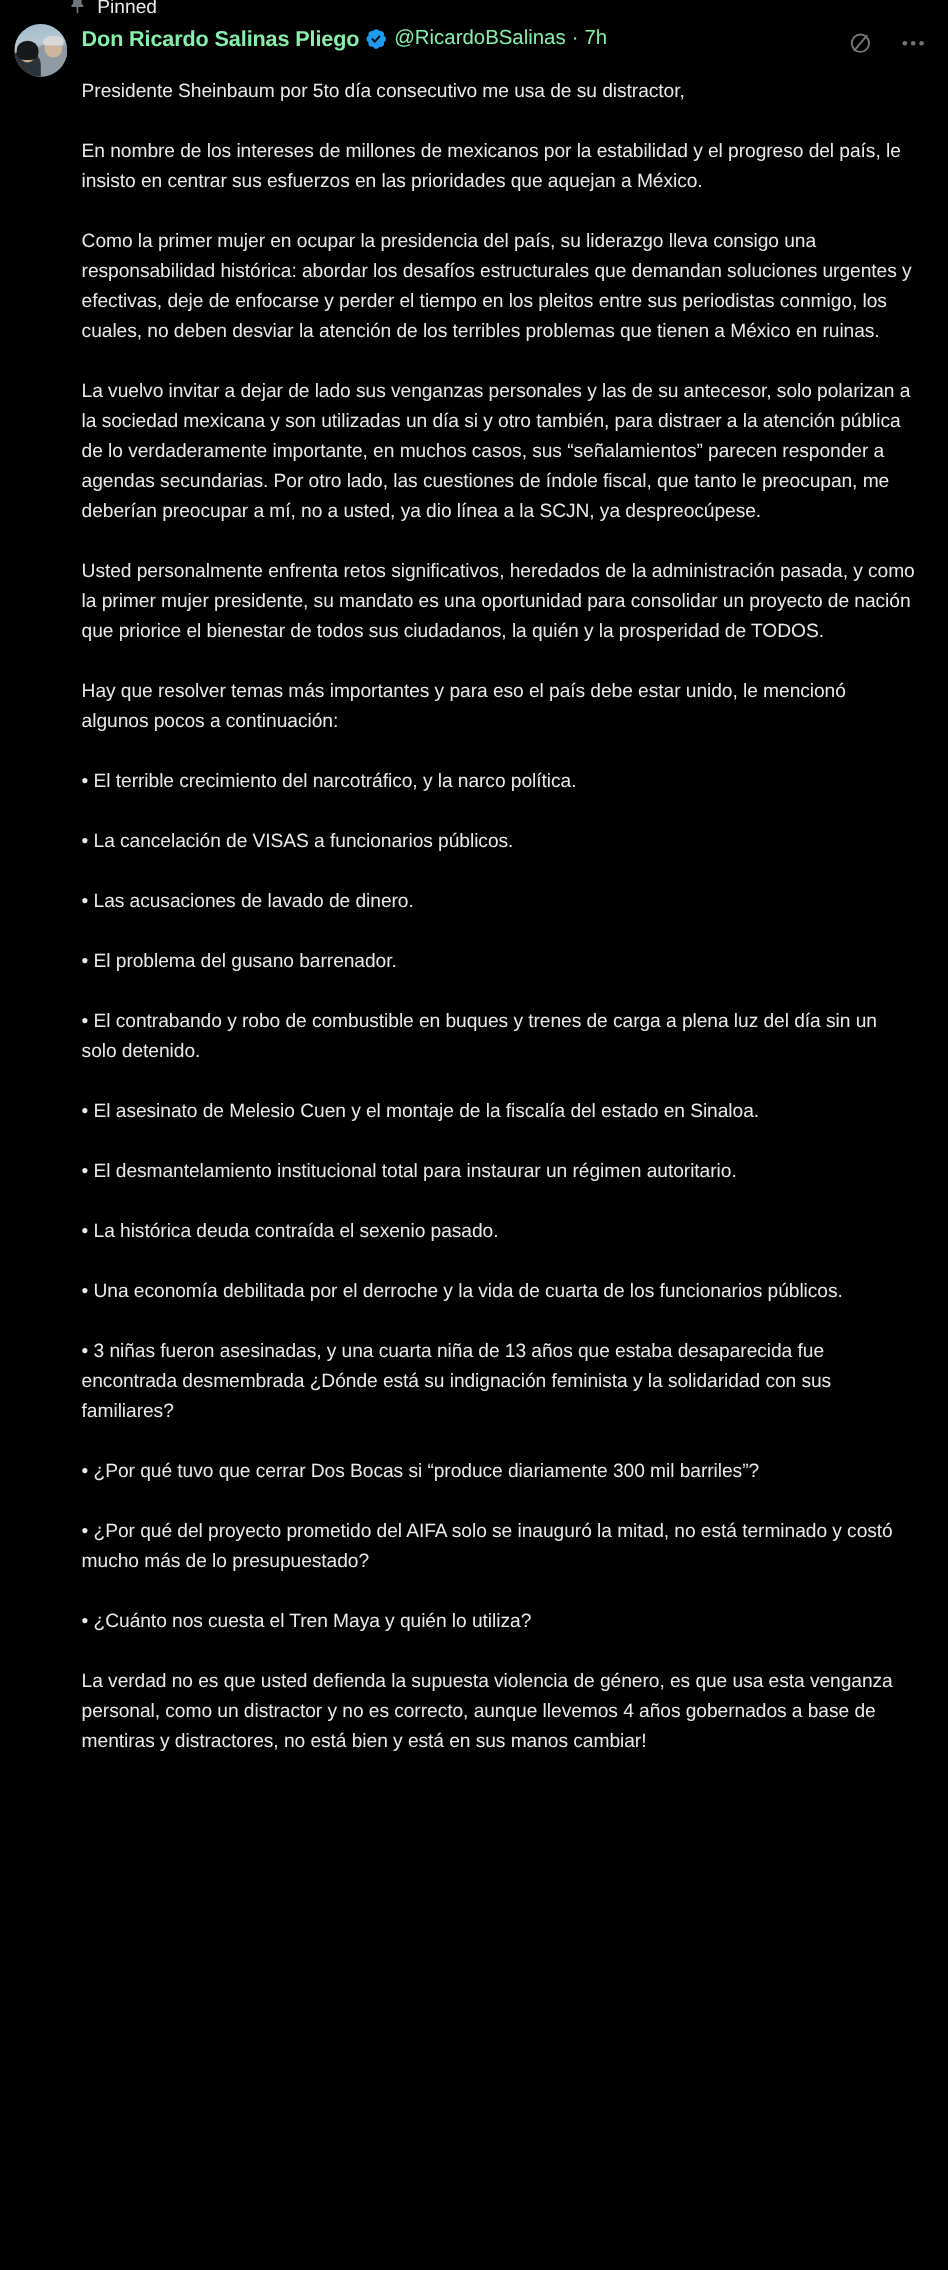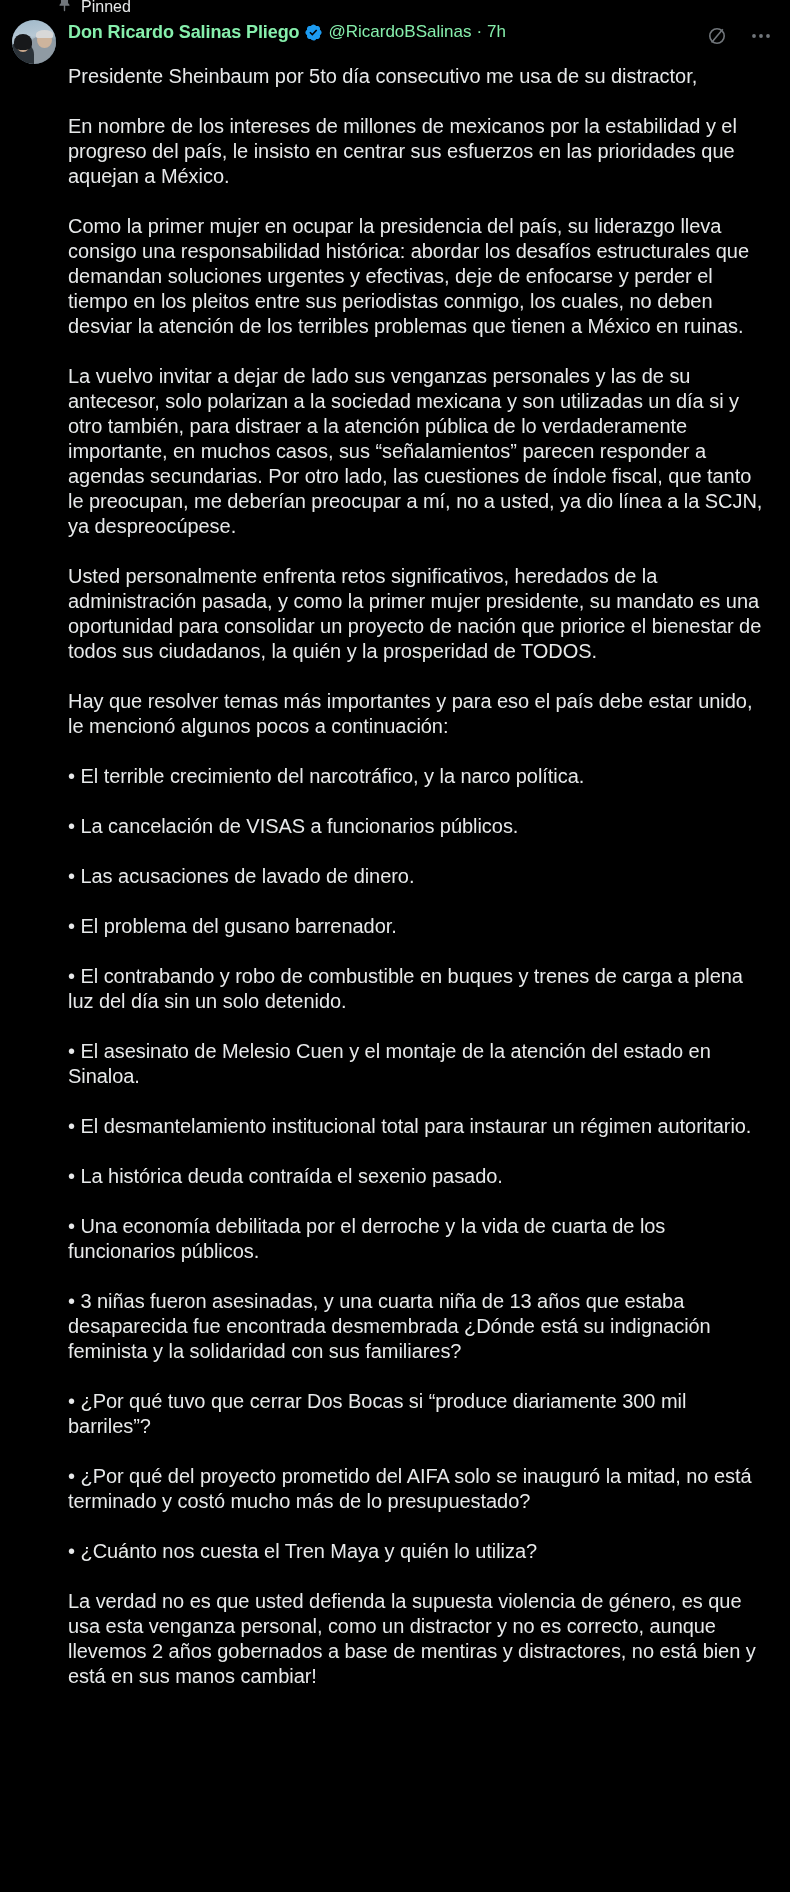--- a/index.html
+++ b/index.html
@@ -175,21 +175,21 @@
     height: 24px;
     color: #71767b;
     display: block;
     cursor: pointer;
   }
 
   
   .tweet-text {
     margin-left: 68px;
     margin-right: 24px;
-    font-size: 20px;
+    font-size: 16px;
     line-height: 25px;
     color: #e7e9ea;
     letter-spacing: -0.05px;
     word-wrap: break-word;
   }
 
   .tweet-text p {
     margin: 0 0 25px 0;
   }
   .tweet-text p:last-child { margin-bottom: 0; }
@@ -263,24 +263,24 @@
     <p>En nombre de los intereses de millones de mexicanos por la estabilidad y el progreso del país, le insisto en centrar sus esfuerzos en las prioridades que aquejan a México.</p>
     <p>Como la primer mujer en ocupar la presidencia del país, su liderazgo lleva consigo una responsabilidad histórica: abordar los desafíos estructurales que demandan soluciones urgentes y efectivas, deje de enfocarse y perder el tiempo en los pleitos entre sus periodistas conmigo, los cuales, no deben desviar la atención de los terribles problemas que tienen a México en ruinas.</p>
     <p>La vuelvo invitar a dejar de lado sus venganzas personales y las de su antecesor, solo polarizan a la sociedad mexicana y son utilizadas un día si y otro también, para distraer a la atención pública de lo verdaderamente importante, en muchos casos, sus “señalamientos” parecen responder a agendas secundarias. Por otro lado, las cuestiones de índole fiscal, que tanto le preocupan, me deberían preocupar a mí, no a usted, ya dio línea a la SCJN, ya despreocúpese.</p>
     <p>Usted personalmente enfrenta retos significativos, heredados de la administración pasada, y como la primer mujer presidente, su mandato es una oportunidad para consolidar un proyecto de nación que priorice el bienestar de todos sus ciudadanos, la quién y la prosperidad de TODOS.</p>
     <p>Hay que resolver temas más importantes y para eso el país debe estar unido, le mencionó algunos pocos a continuación:</p>
     <p>• El terrible crecimiento del narcotráfico, y la narco política.</p>
     <p>• La cancelación de VISAS a funcionarios públicos.</p>
     <p>• Las acusaciones de lavado de dinero.</p>
     <p>• El problema del gusano barrenador.</p>
     <p>• El contrabando y robo de combustible en buques y trenes de carga a plena luz del día sin un solo detenido.</p>
-    <p>• El asesinato de Melesio Cuen y el montaje de la atención del estado en Sinaloa.</p>
+    <p>• El asesinato de Melesio Cuen y el montaje de la fiscalía del estado en Sinaloa.</p>
     <p>• El desmantelamiento institucional total para instaurar un régimen autoritario.</p>
     <p>• La histórica deuda contraída el sexenio pasado.</p>
     <p>• Una economía debilitada por el derroche y la vida de cuarta de los funcionarios públicos.</p>
     <p>• 3 niñas fueron asesinadas, y una cuarta niña de 13 años que estaba desaparecida fue encontrada desmembrada ¿Dónde está su indignación feminista y la solidaridad con sus familiares?</p>
     <p>• ¿Por qué tuvo que cerrar Dos Bocas si “produce diariamente 300 mil barriles”?</p>
     <p>• ¿Por qué del proyecto prometido del AIFA solo se inauguró la mitad, no está terminado y costó mucho más de lo presupuestado?</p>
     <p>• ¿Cuánto nos cuesta el Tren Maya y quién lo utiliza?</p>
-    <p>La verdad no es que usted defienda la supuesta violencia de género, es que usa esta venganza personal, como un distractor y no es correcto, aunque llevemos 2 años gobernados a base de mentiras y distractores, no está bien y está en sus manos cambiar!</p>
+    <p>La verdad no es que usted defienda la supuesta violencia de género, es que usa esta venganza personal, como un distractor y no es correcto, aunque llevemos 4 años gobernados a base de mentiras y distractores, no está bien y está en sus manos cambiar!</p>
   </div>
 
 </article>
 
 </body></html>

